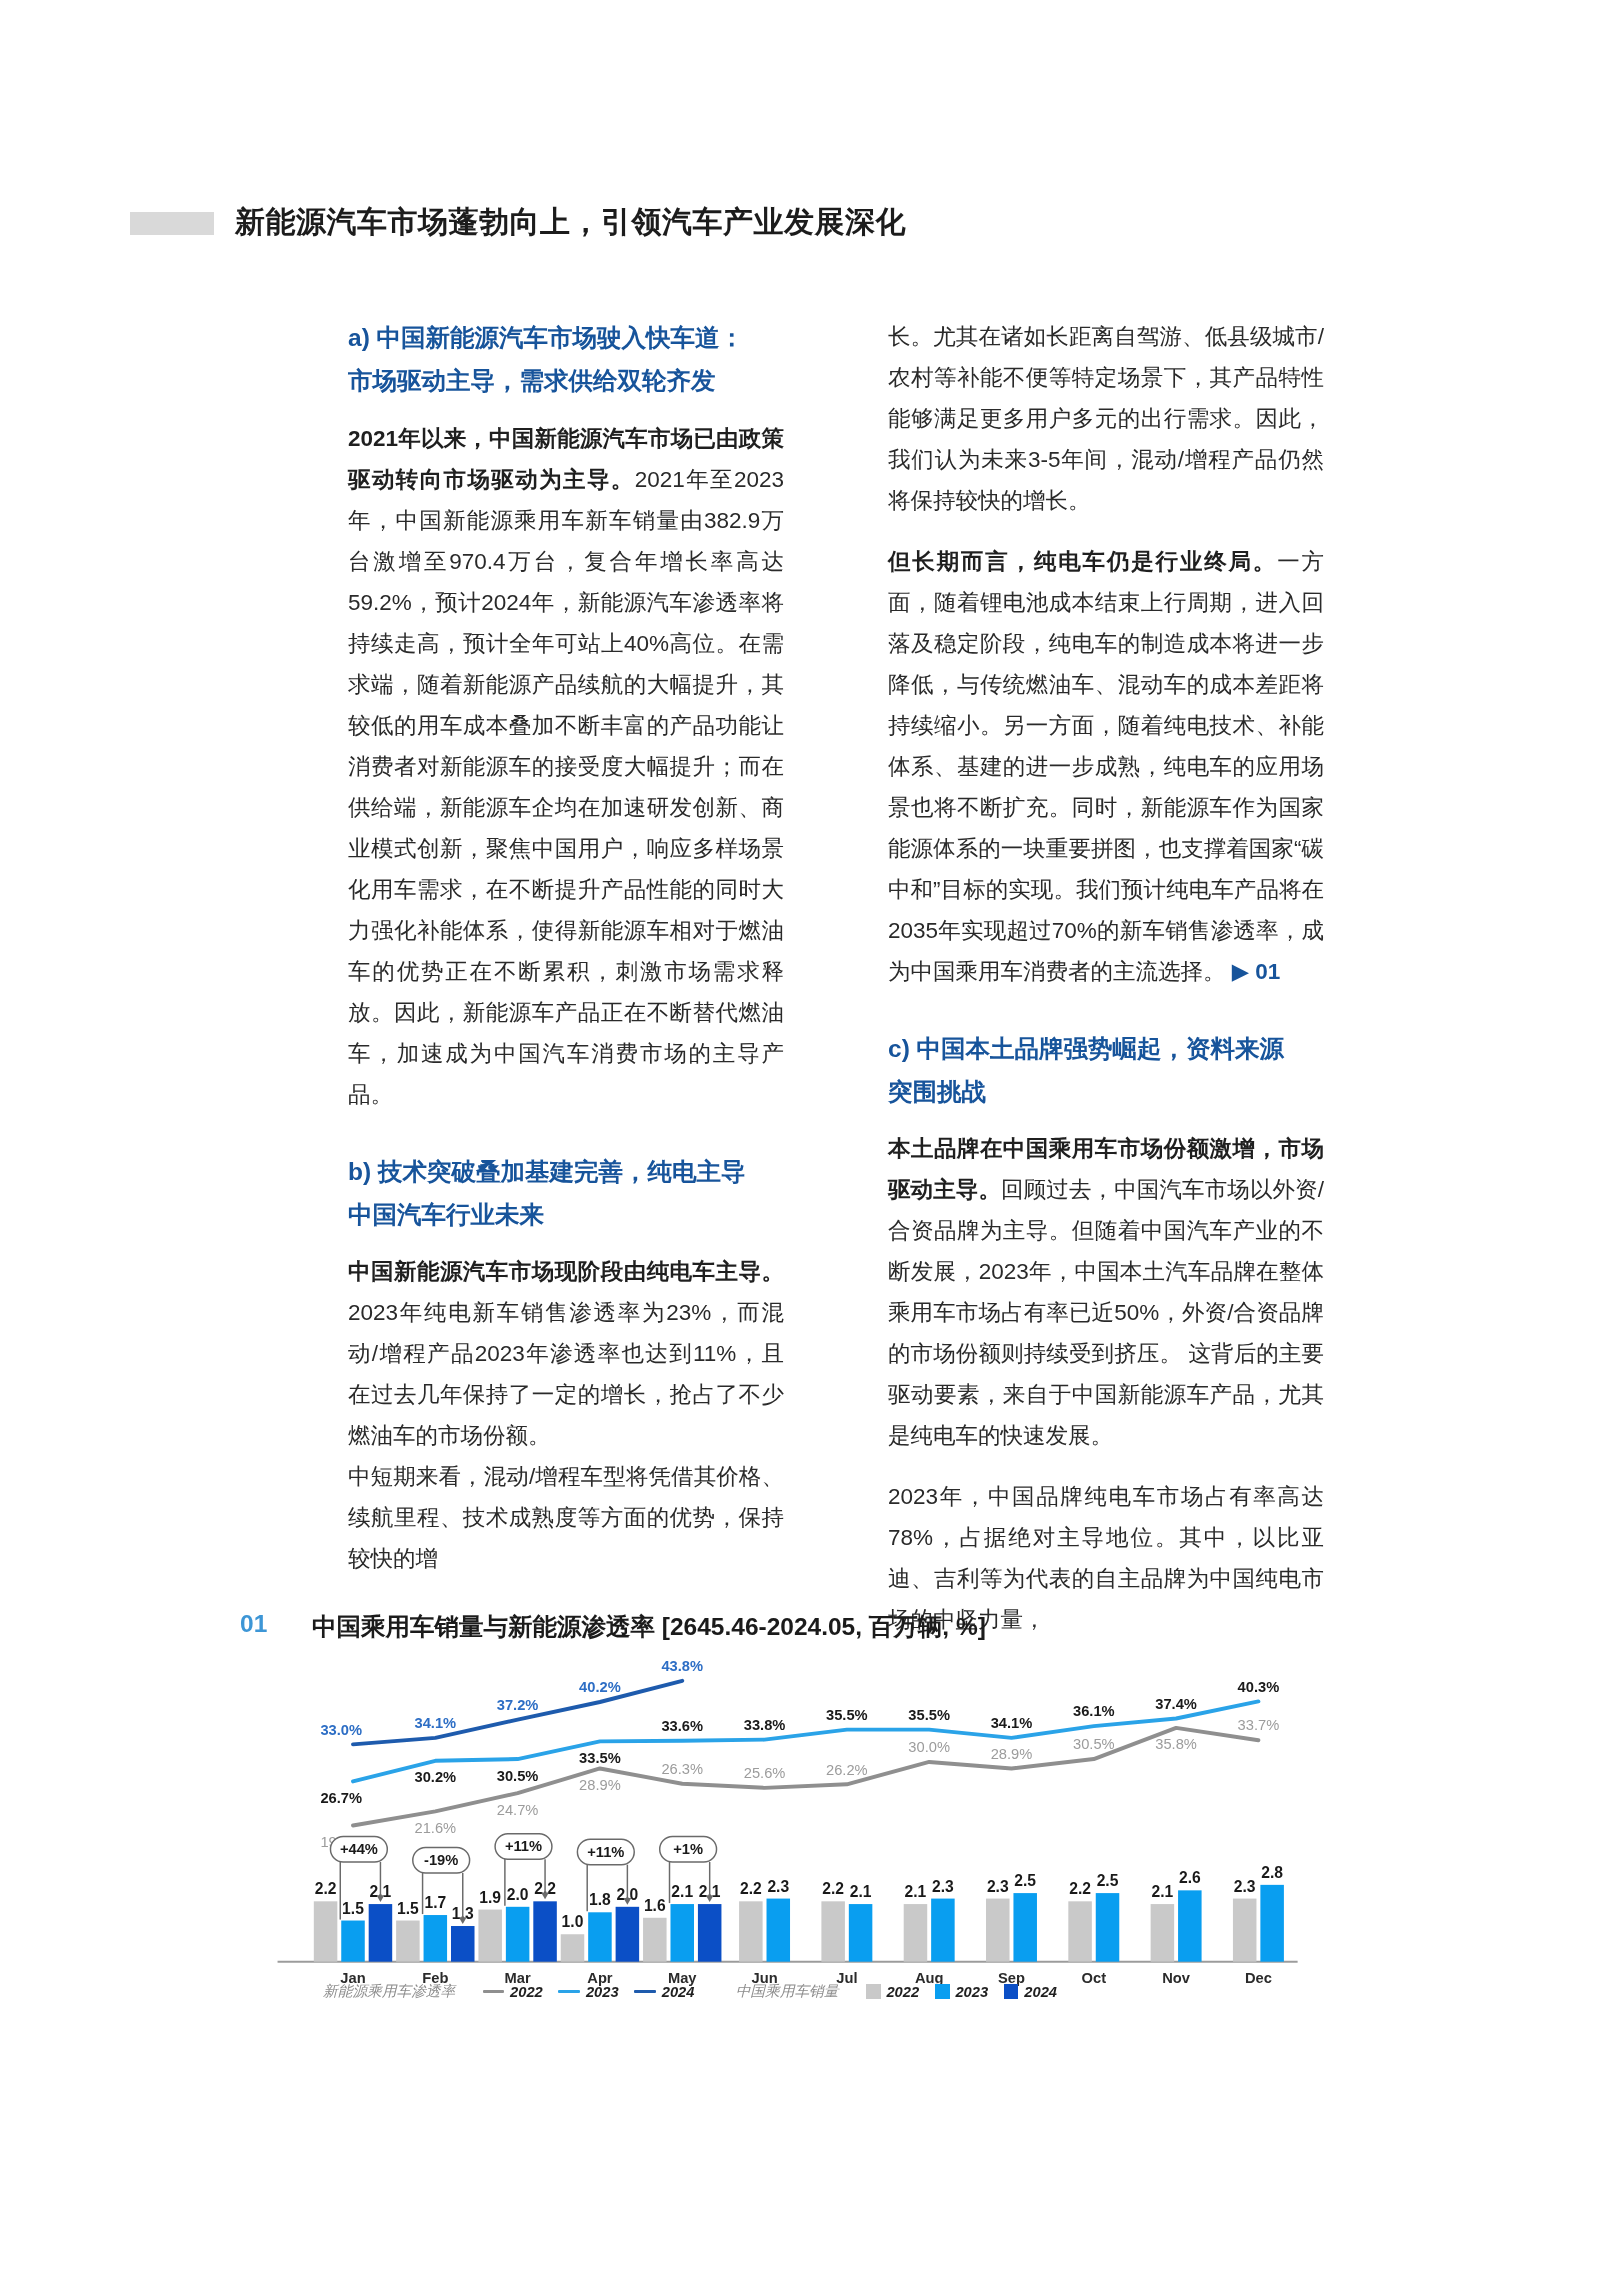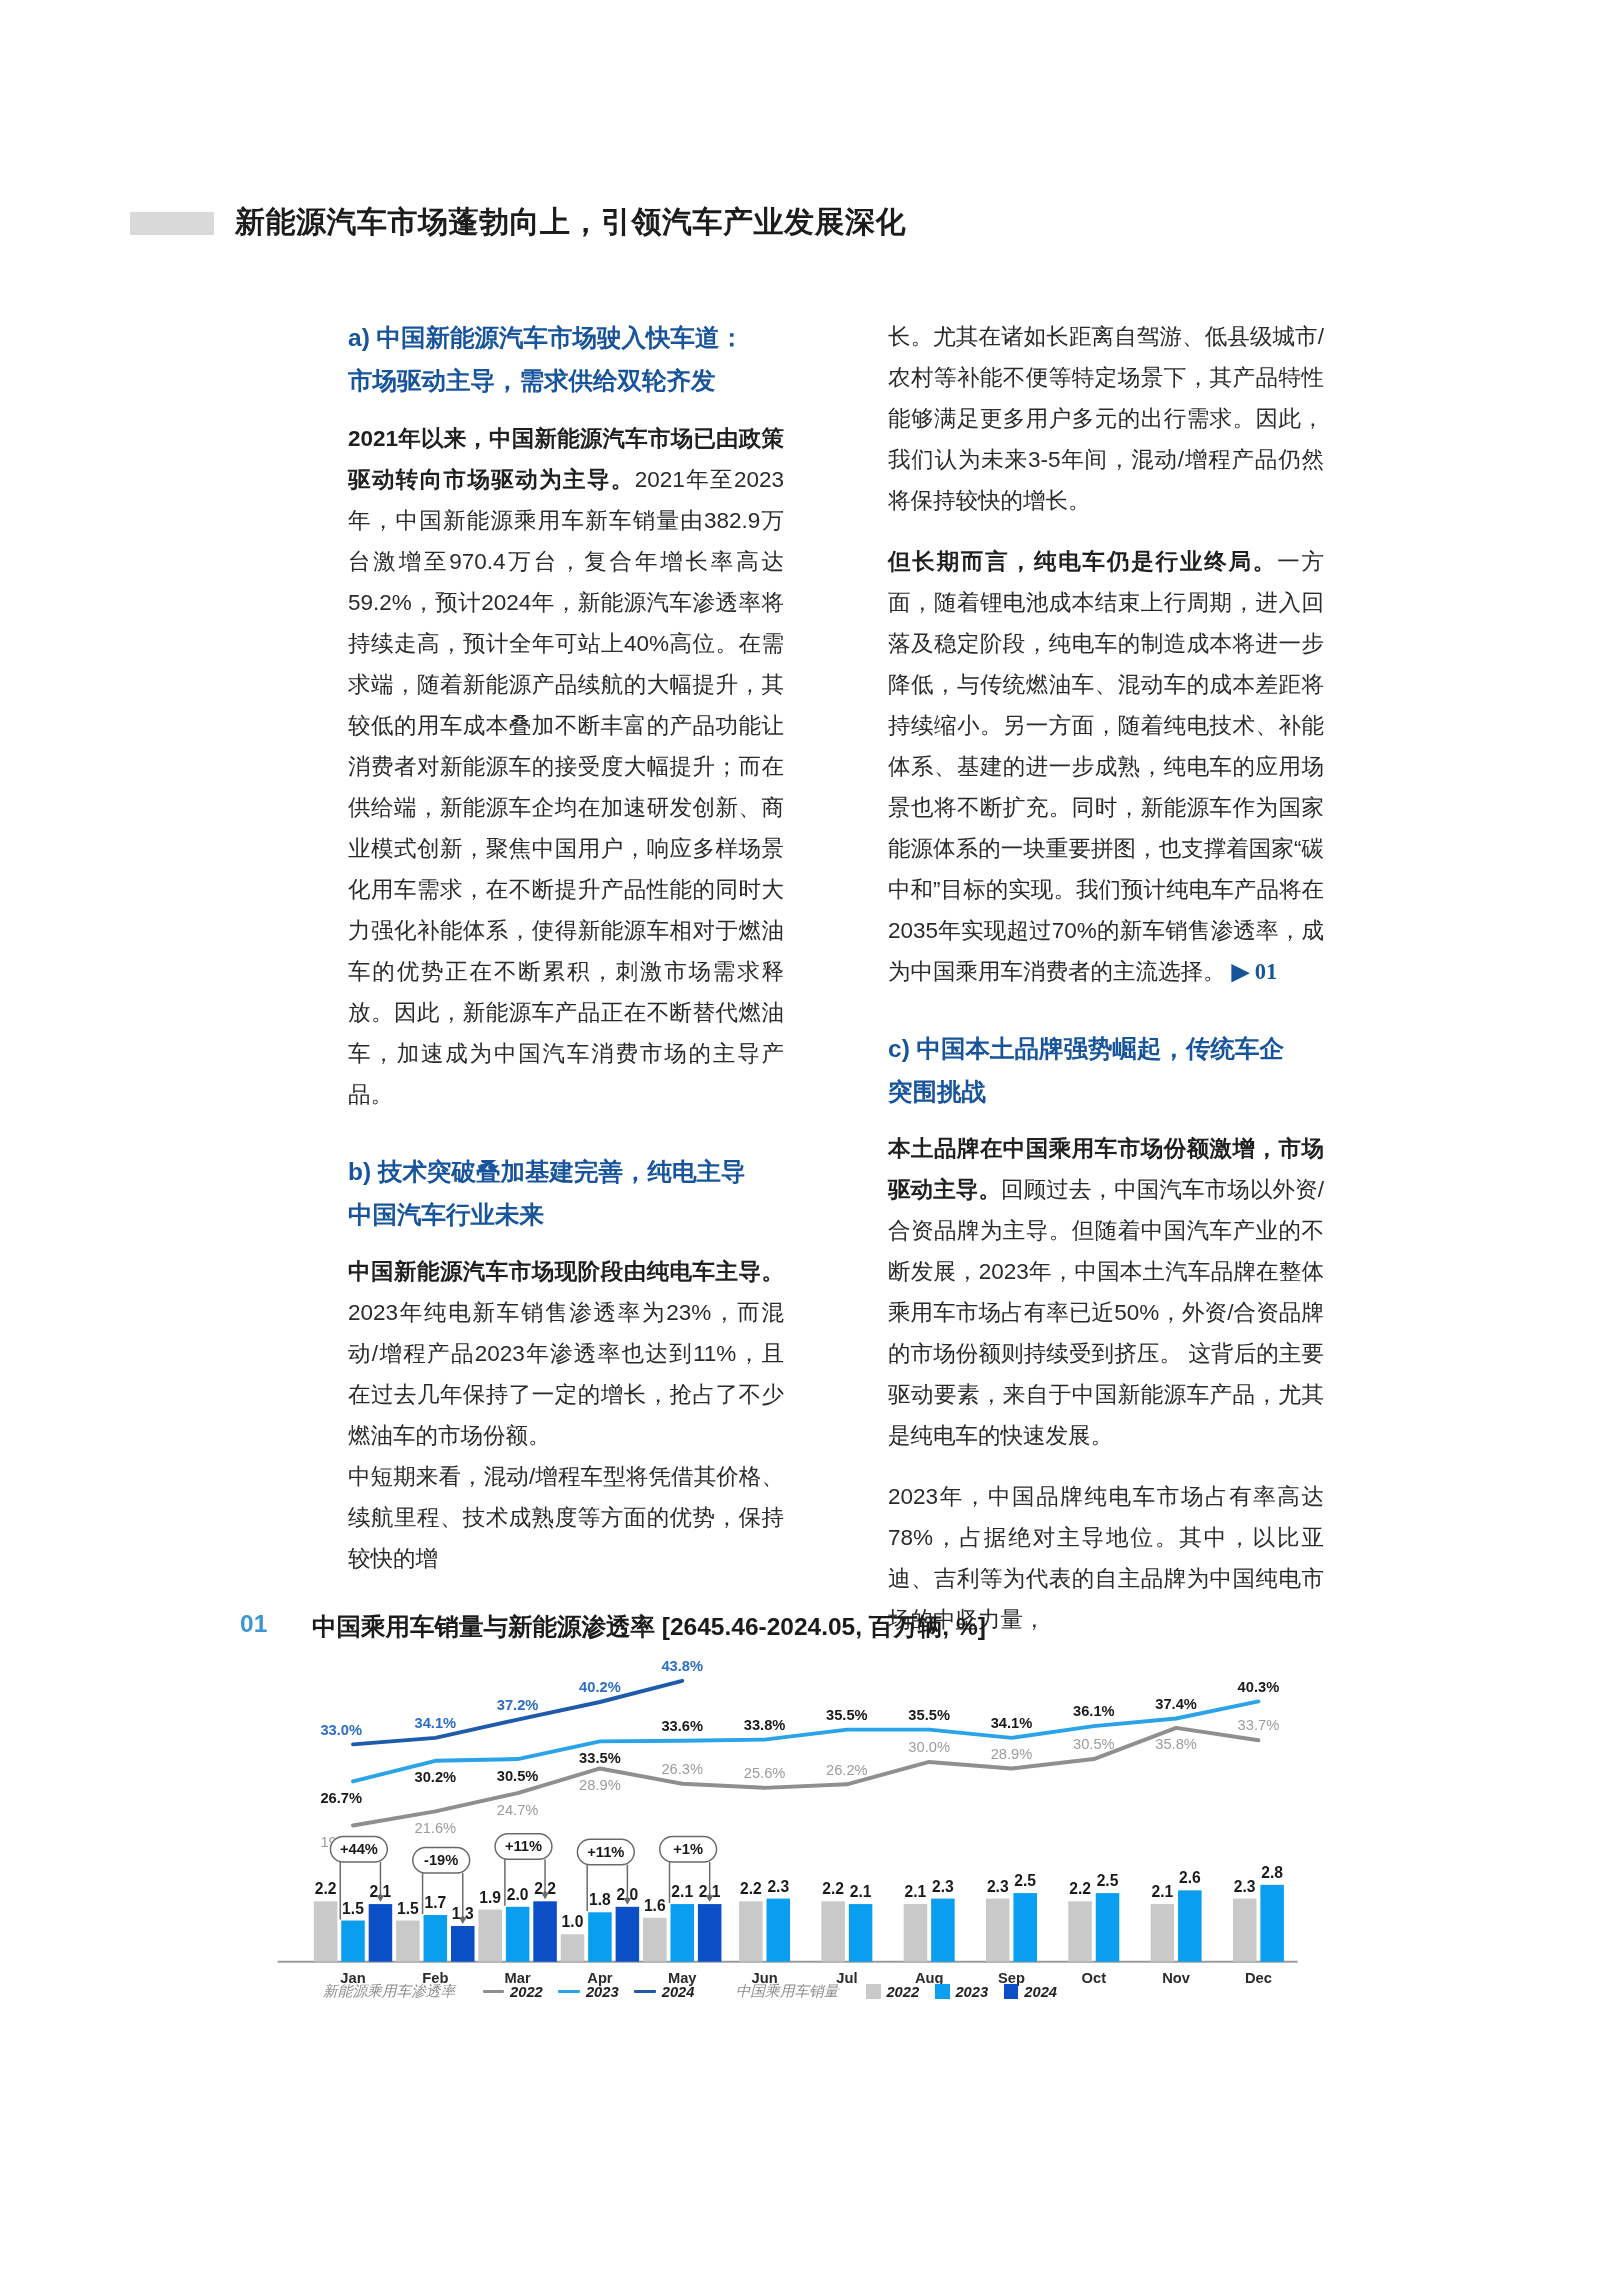--- a/index.html
+++ b/index.html
@@ -11,21 +11,21 @@
   .col{position:absolute;top:316px;width:436px;}
   .col-left{left:348px;}
   .col-right{left:888px;}
   .sec-heading{margin:35px 0 15.7px 0;font-size:24.5px;line-height:43px;font-weight:bold;
                color:#17549b;white-space:pre-line;}
   .sec-heading.first{margin-top:0;}
   .body-p{margin:0 0 19.6px 0;font-size:22.5px;line-height:41px;text-align:justify;color:#2a2a2a;}
   .body-p.no-bottom{margin-bottom:0;}
   .body-p.no-gap{margin:0 0 19.6px 0;}
   .lead{font-weight:bold;color:#1f1f1f;}
-  .fig-ref{color:#17549b;font-weight:bold;white-space:nowrap;font-family:Liberation Serif, serif;}
+  .fig-ref{color:#17549b;font-weight:bold;white-space:nowrap;}
   .fig-num{position:absolute;left:240px;top:1610px;font-size:24.5px;font-weight:bold;color:#3d96d6;}
   .fig-title{position:absolute;left:312px;top:1610px;font-size:24.5px;font-weight:bold;color:#1b1b1b;}
   .chart-svg{position:absolute;left:240px;top:1654px;}
   svg text{font-family:"Liberation Sans","DejaVu Sans",sans-serif;}
   .bar-label{font-size:16px;font-weight:bold;fill:#1a1a1a;}
   .month-label{font-size:15px;font-weight:bold;fill:#2b2b2b;}
   .pct-2022{font-size:15px;fill:#9c9c9c;}
   .pct-2023{font-size:15px;font-weight:bold;fill:#1a1a1a;}
   .pct-2024{font-size:15px;font-weight:bold;fill:#2d6ec5;}
   .anno-text{font-size:15px;font-weight:bold;fill:#1a1a1a;}
@@ -57,21 +57,21 @@
     <h2 class="sec-heading">b) 技术突破叠加基建完善，纯电主导
 中国汽车行业未来</h2>
     <p class="body-p no-bottom"><span class="lead">中国新能源汽车市场现阶段由纯电车主导。</span><span>2023年纯电新车销售渗透率为23%，而混动/增程产品2023年渗透率也达到11%，且在过去几年保持了一定的增长，抢占了不少燃油车的市场份额。</span></p>
     <p class="body-p no-gap">中短期来看，混动/增程车型将凭借其价格、续航里程、技术成熟度等方面的优势，保持较快的增</p>
   </div>
 
   <div class="col col-right">
     <p class="body-p">长。尤其在诸如长距离自驾游、低县级城市/农村等补能不便等特定场景下，其产品特性能够满足更多用户多元的出行需求。因此，我们认为未来3-5年间，混动/增程产品仍然将保持较快的增长。</p>
     <p class="body-p"><span class="lead">但长期而言，纯电车仍是行业终局。</span><span>一方面，随着锂电池成本结束上行周期，进入回落及稳定阶段，纯电车的制造成本将进一步降低，与传统燃油车、混动车的成本差距将持续缩小。另一方面，随着纯电技术、补能体系、基建的进一步成熟，纯电车的应用场景也将不断扩充。同时，新能源车作为国家能源体系的一块重要拼图，也支撑着国家“碳中和”目标的实现。我们预计纯电车产品将在2035年实现超过70%的新车销售渗透率，成为中国乘用车消费者的主流选择。</span> <span class="fig-ref">▶ 01</span></p>
 
-    <h2 class="sec-heading">c) 中国本土品牌强势崛起，传统车企
+    <h2 class="sec-heading">c) 中国本土品牌强势崛起，资料来源
 突围挑战</h2>
     <p class="body-p"><span class="lead">本土品牌在中国乘用车市场份额激增，市场驱动主导。</span><span>回顾过去，中国汽车市场以外资/合资品牌为主导。但随着中国汽车产业的不断发展，2023年，中国本土汽车品牌在整体乘用车市场占有率已近50%，外资/合资品牌的市场份额则持续受到挤压。 这背后的主要驱动要素，来自于中国新能源车产品，尤其是纯电车的快速发展。</span></p>
     <p class="body-p">2023年，中国品牌纯电车市场占有率高达78%，占据绝对主导地位。其中，以比亚迪、吉利等为代表的自主品牌为中国纯电市场的中坚力量，</p>
   </div>
 
   <span class="fig-num">01</span>
   <span class="fig-title">中国乘用车销量与新能源渗透率 [2645.46-2024.05, 百万辆, %]</span>
 
   <svg id="chart-svg" class="chart-svg" width="1152" height="341" viewBox="0 0 1175 348">
       <g>

